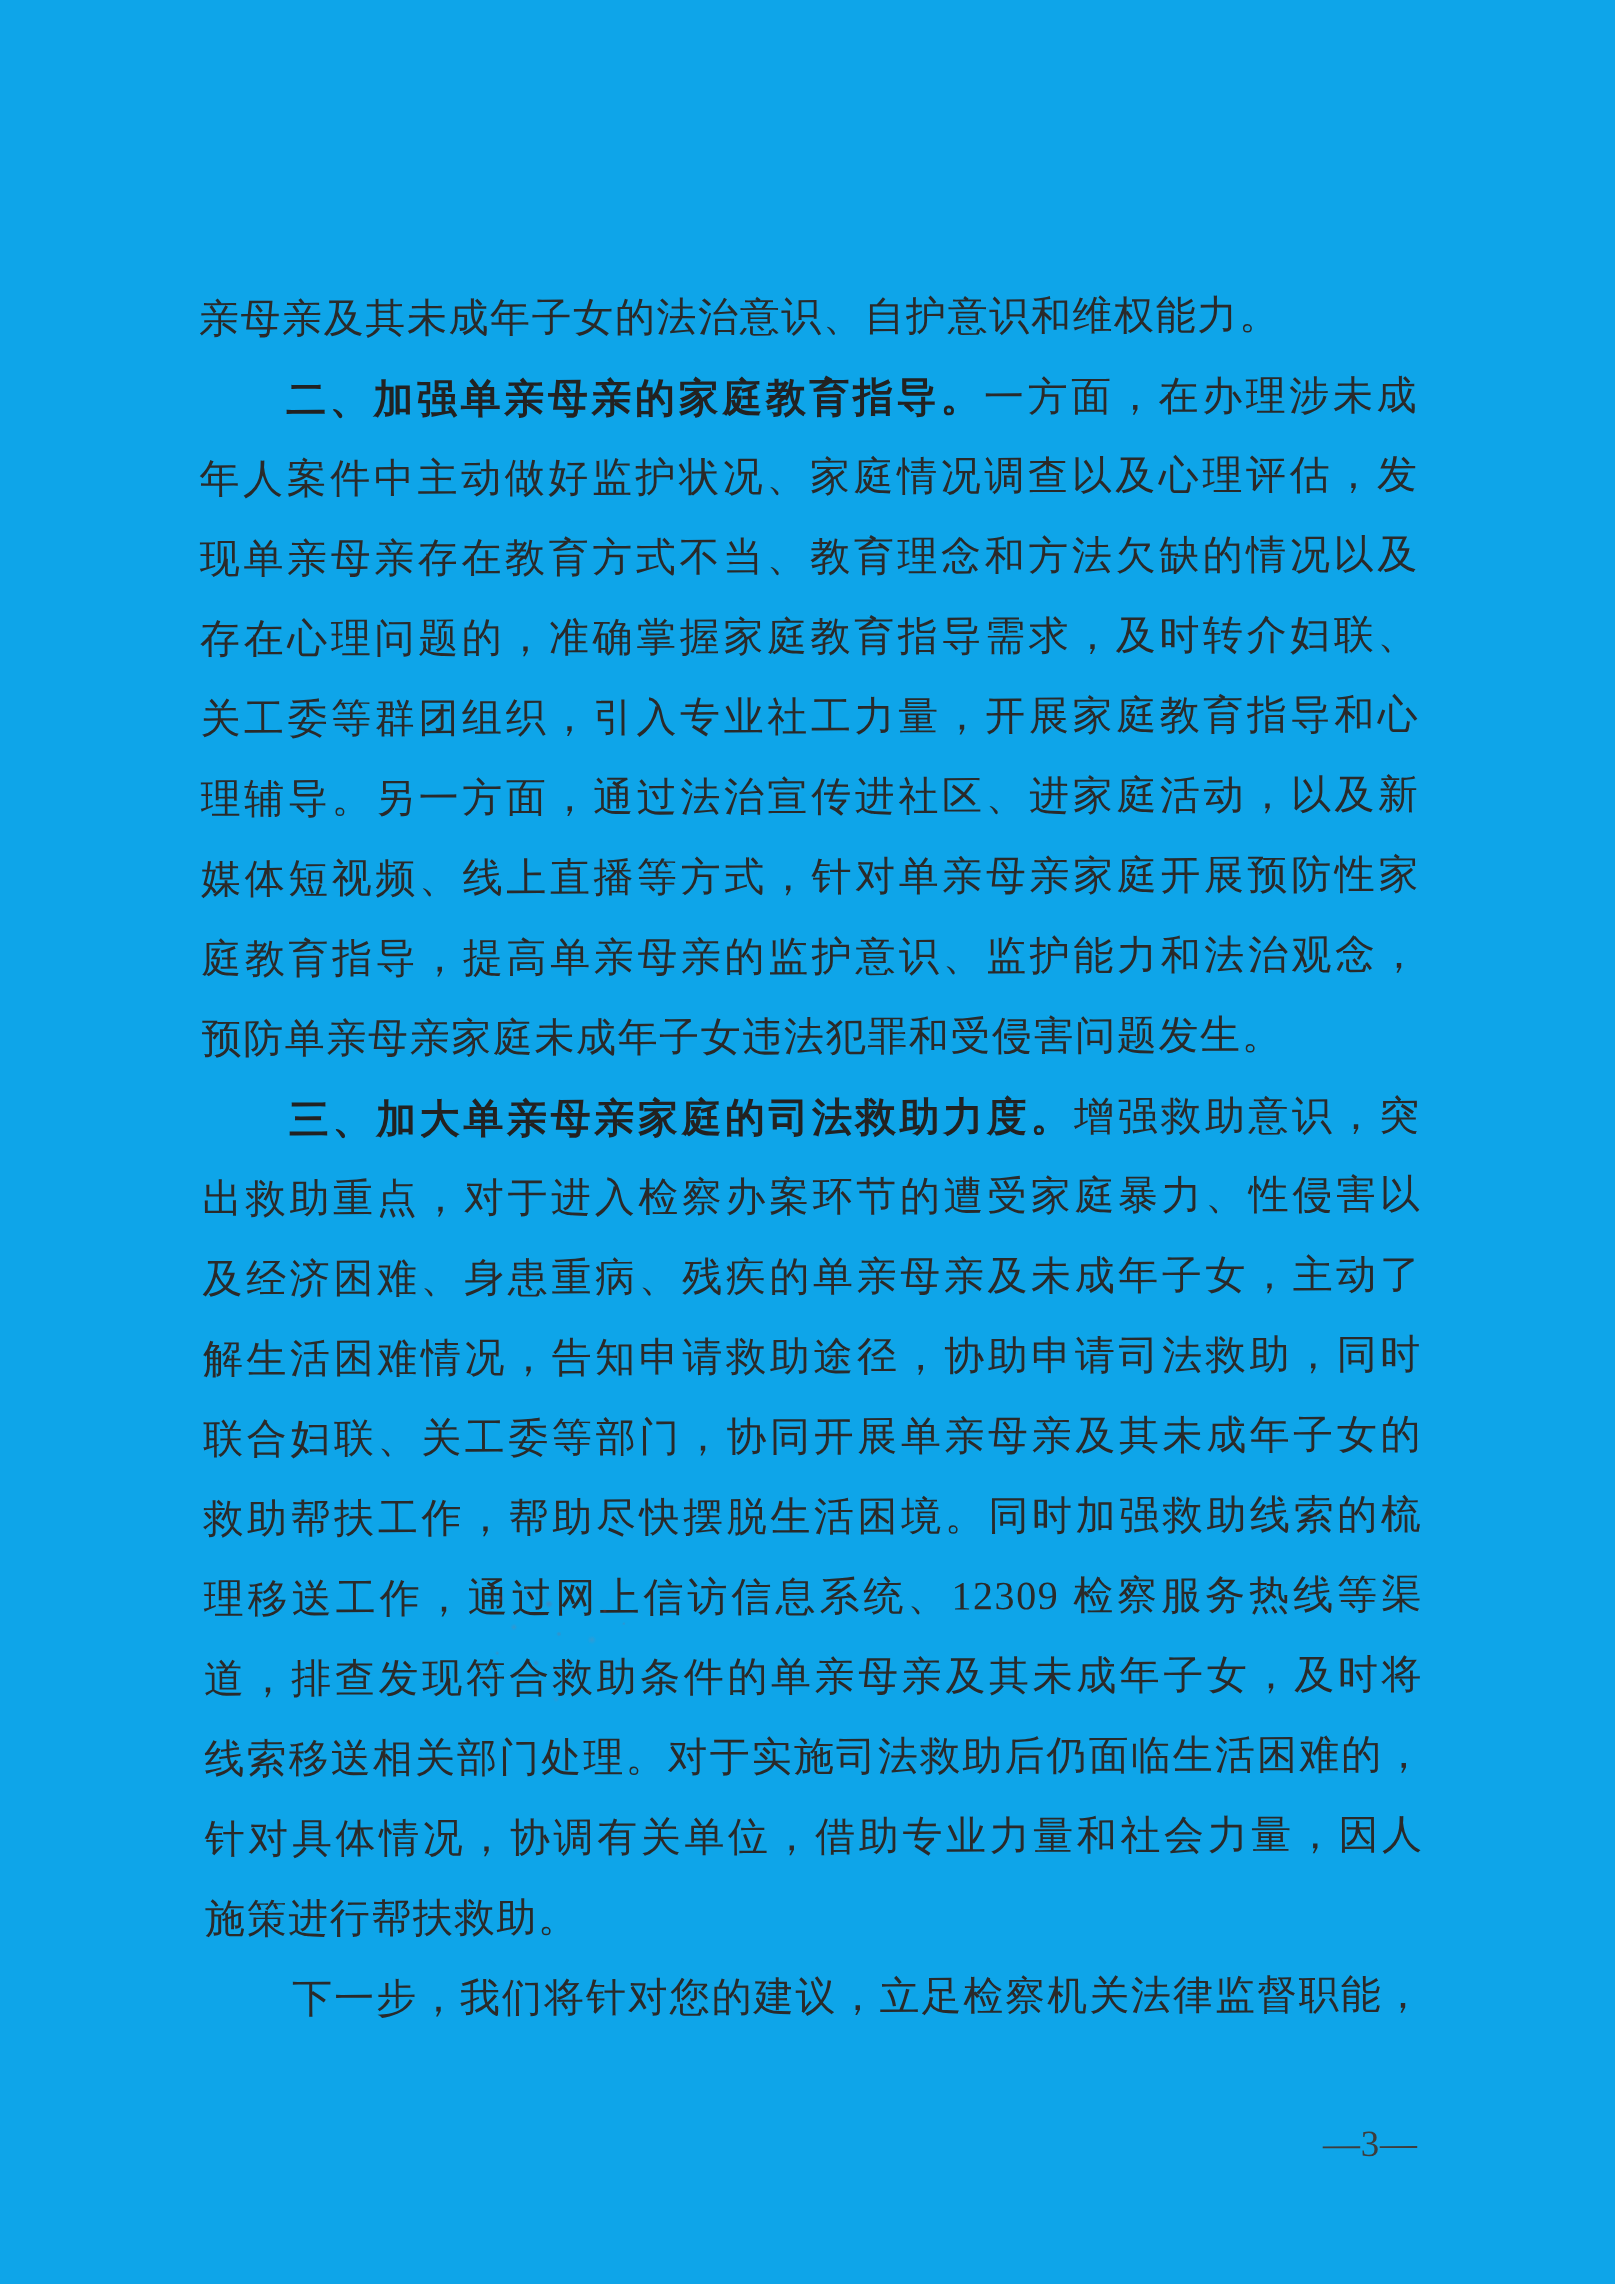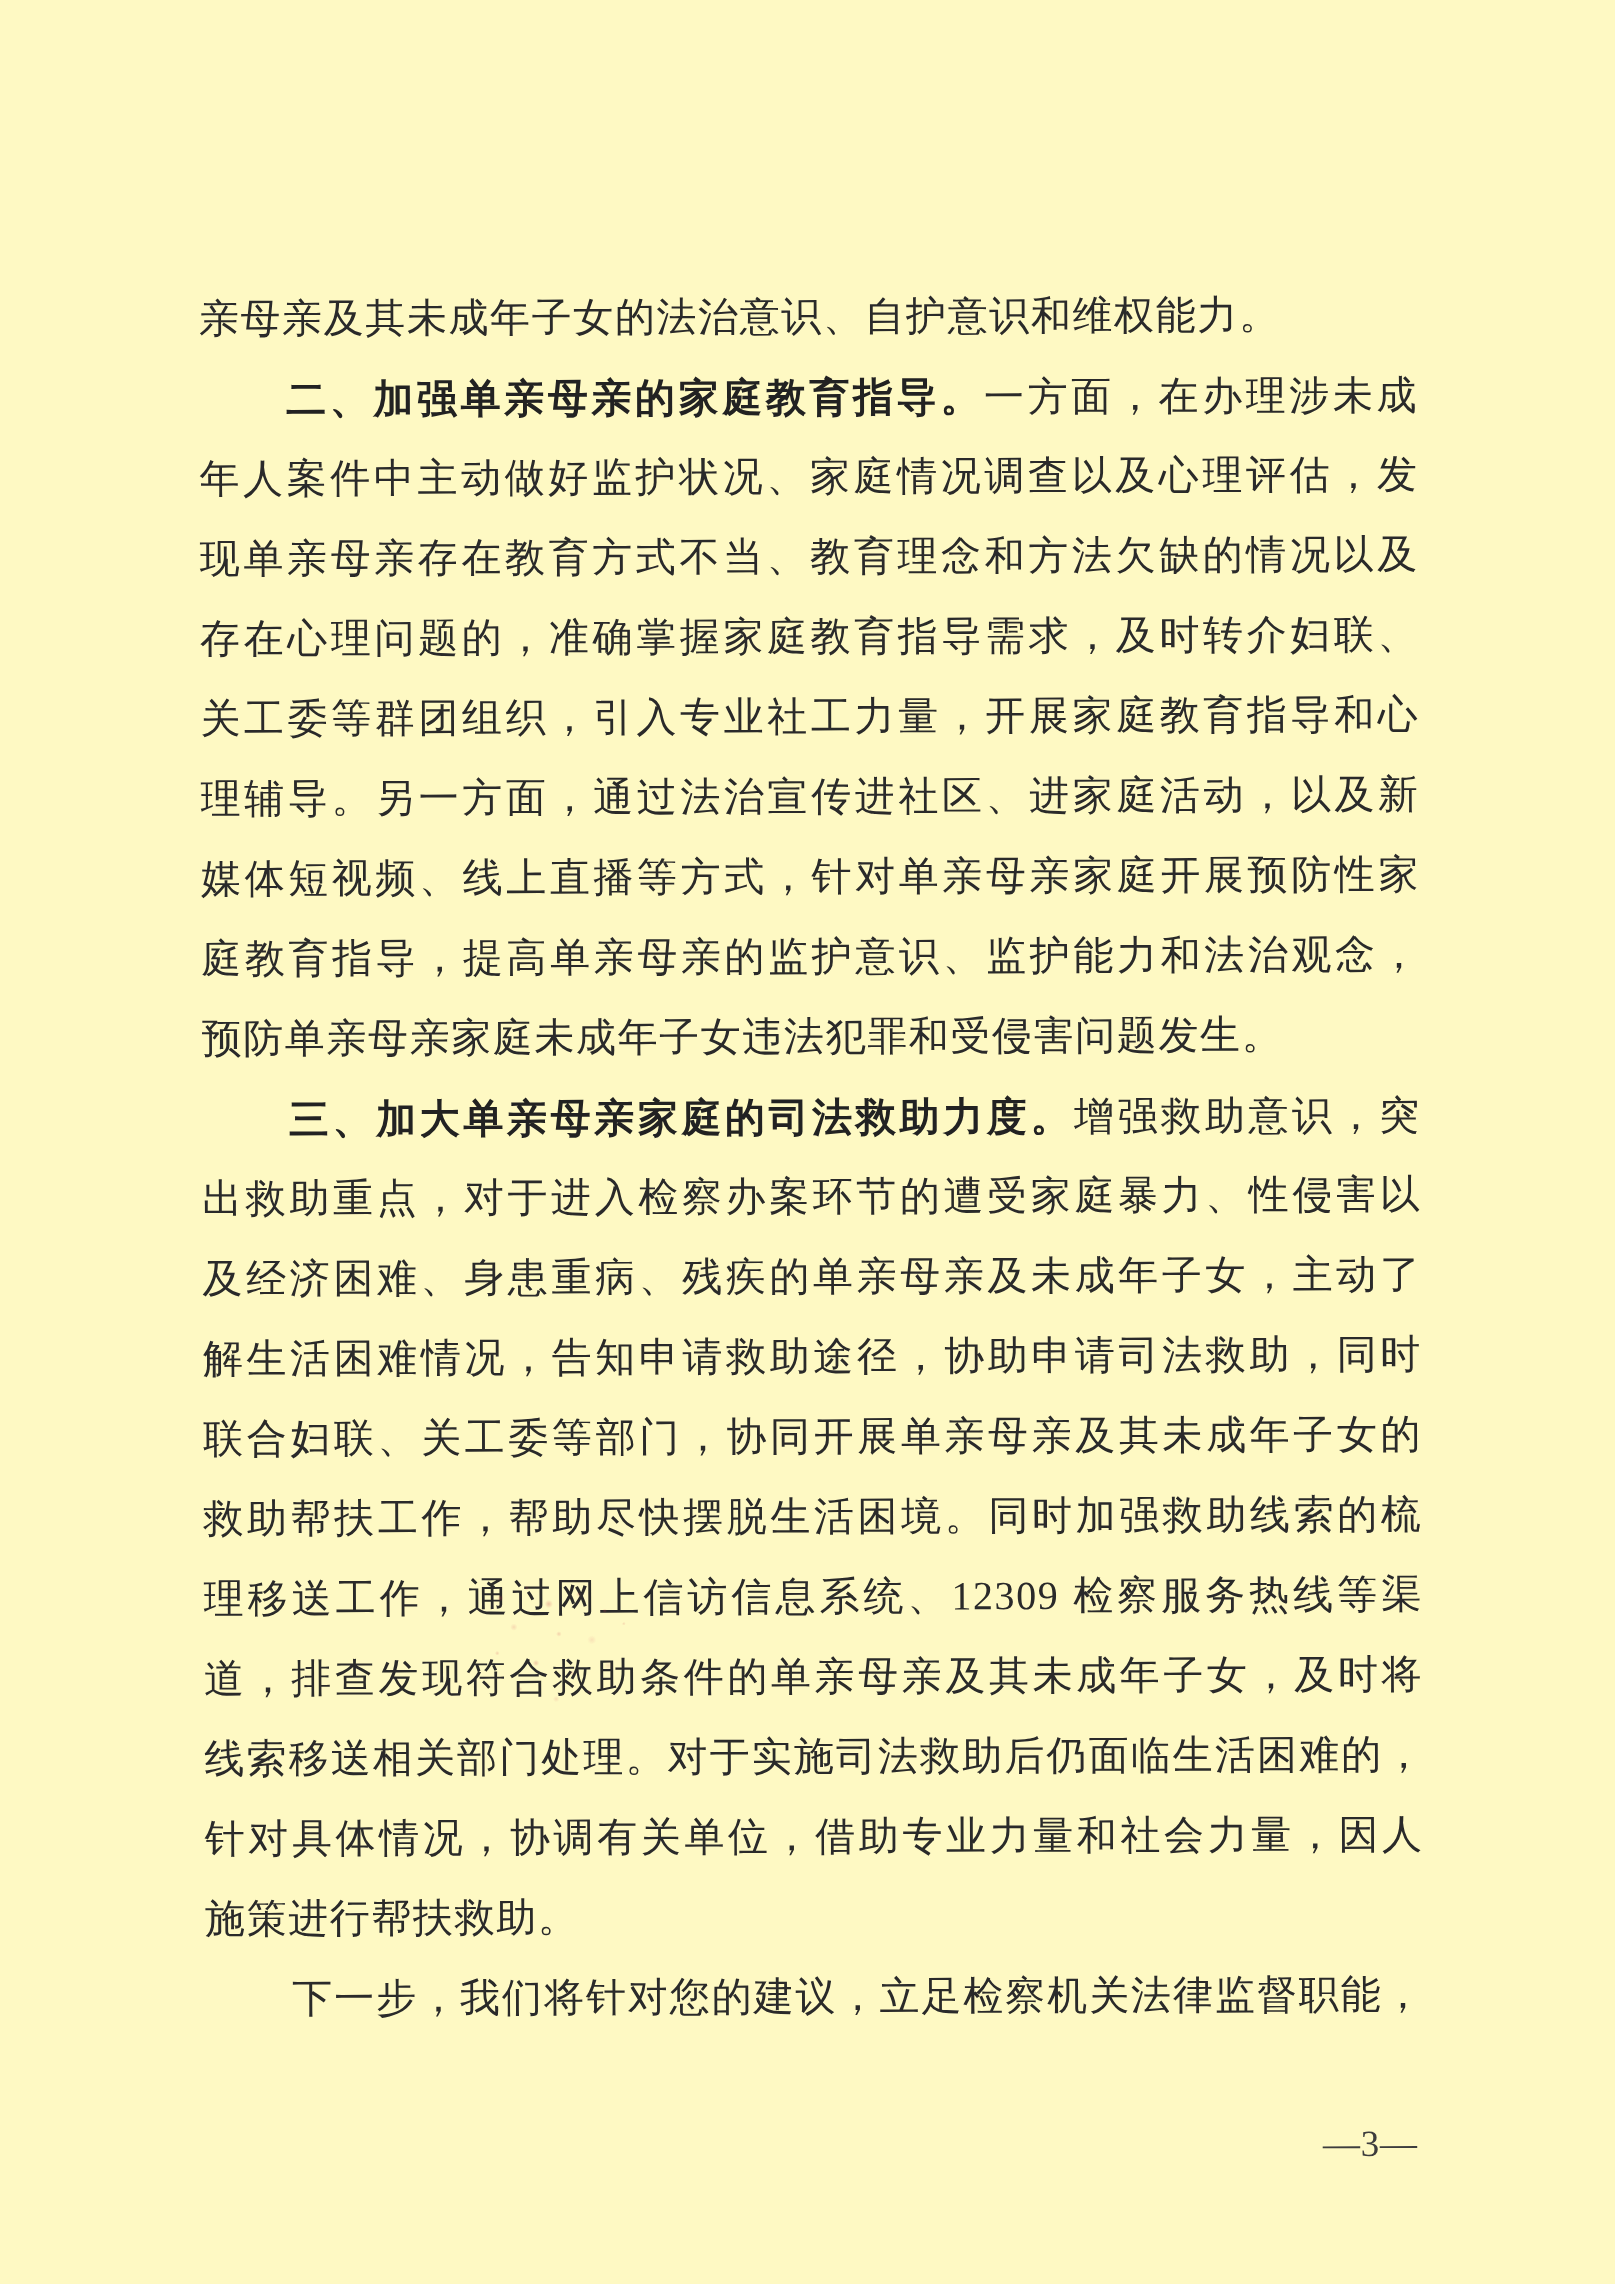--- a/index.html
+++ b/index.html
@@ -4,21 +4,21 @@
 <style>
   html, body {
     margin: 0;
     padding: 0;
     background: #ffffff;
   }
   .page {
     position: relative;
     width: 1616px;
     height: 2284px;
-    background: #fef9c3;
+    background: #0ea5e9;
     overflow: hidden;
     font-family: "Liberation Serif", serif;
   }
   
   .scan-layer {
     position: absolute;
     inset: 0;
     transform: rotate(-0.22deg);
     transform-origin: 50% 50%;
   }

